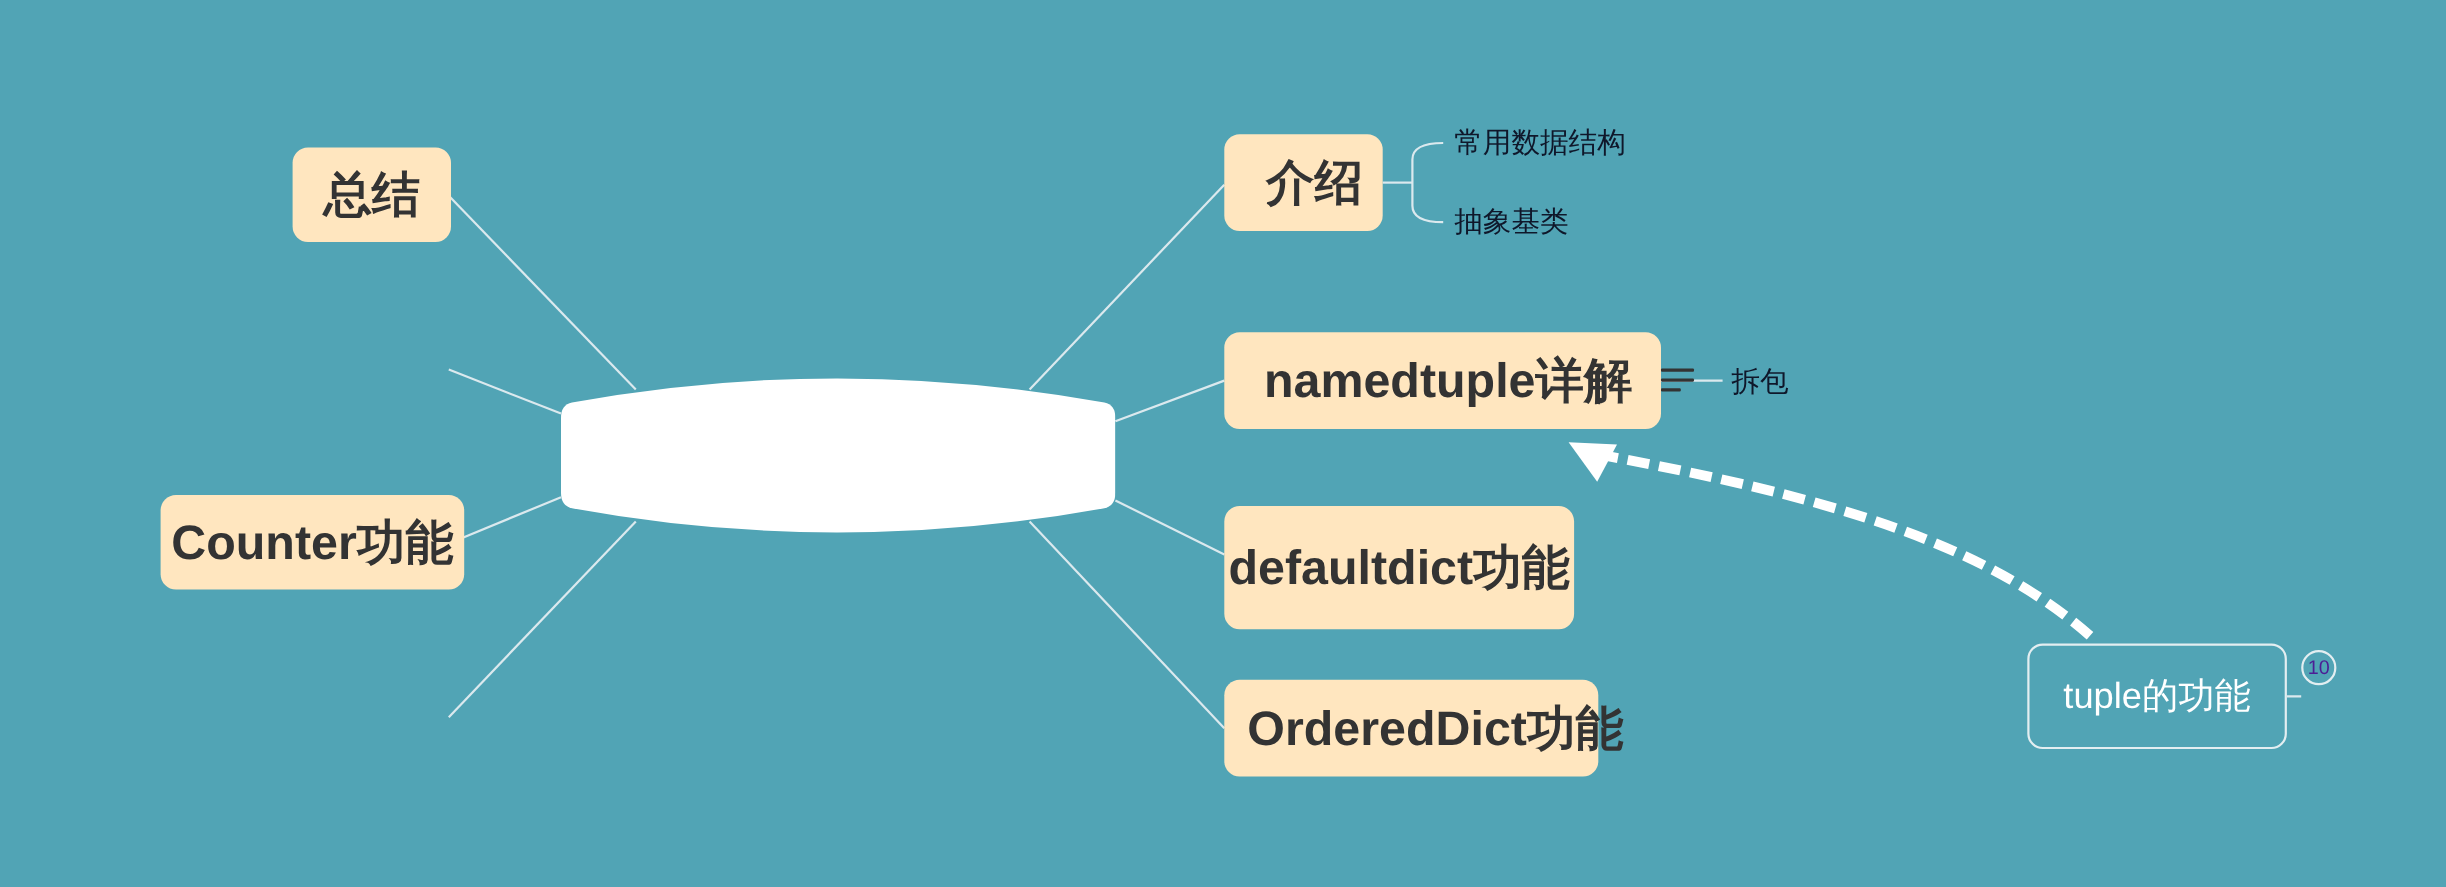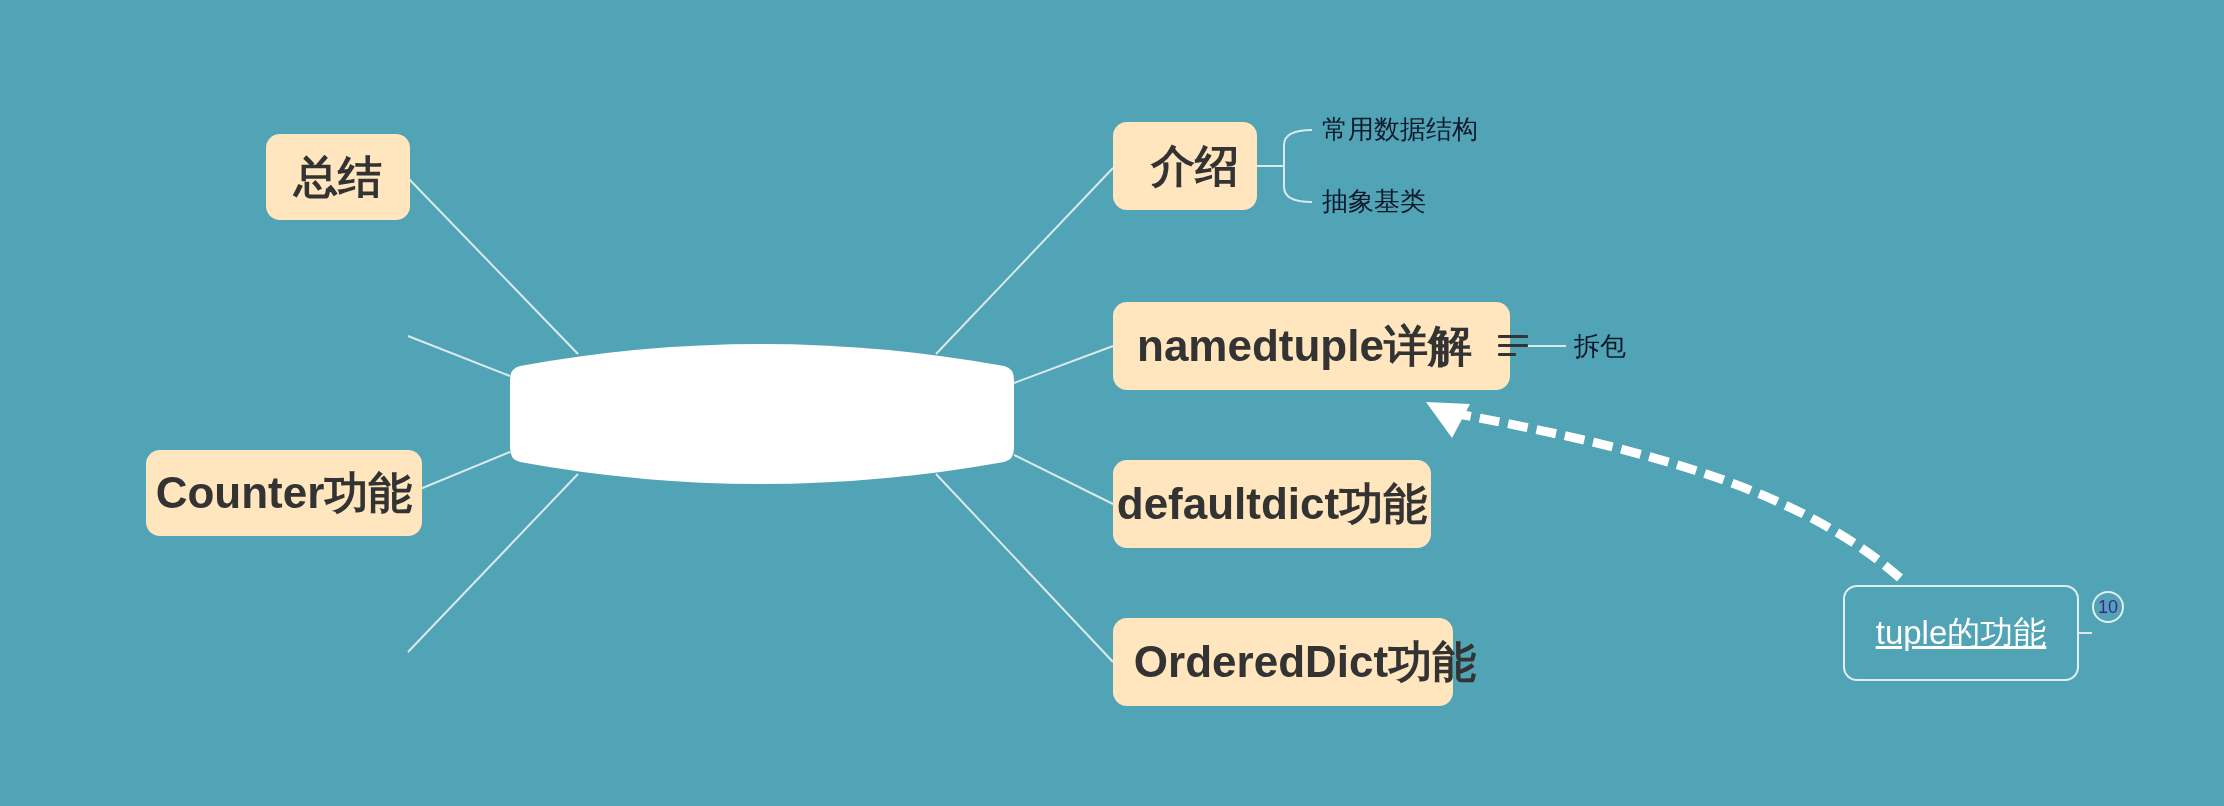--- a/index.html
+++ b/index.html
@@ -32,21 +32,20 @@
     .central span { position: relative; z-index: 1; }
     .sub-label {
       position: absolute; color: #0f172a; font-size: 26px; white-space: nowrap;
       cursor: pointer;
     }
     .floating {
       position: absolute; left: 1843px; top: 585px; width: 236px; height: 96px;
       border: 2px solid #e3eef1; border-radius: 14px; box-sizing: border-box;
       color: #ffffff; font-size: 33px; display: flex; align-items: center; justify-content: center;
       cursor: pointer;
-      text-decoration: underline;
     }
     .badge {
       position: absolute; left: 2092px; top: 591px; width: 32px; height: 32px;
       border: 2px solid #e3eef1; border-radius: 50%; box-sizing: border-box;
       color: #4c1d95; font-size: 18px; display: flex; align-items: center; justify-content: center;
       cursor: pointer;
     }
     .notes-icon { display: inline-block; margin-left: 26px; width: 30px; height: 22px; position: relative; }
     .notes-icon i { position: absolute; left: 0; height: 3px; background: #333; border-radius: 1px; }
   </style>
@@ -89,29 +88,29 @@
   <div class="node" style="left:266px;top:134px;width:144px;height:86px;">
     <span>总结</span>
   </div>
   <div class="node" style="left:134px;top:450px;width:276px;height:86px;margin-left:12px;">
     <span>Counter功能</span>
   </div>
 
   <div class="node" style="left:1113px;top:122px;width:144px;height:88px;padding-left:20px;">
     <span>介绍</span>
   </div>
-  <div class="node" style="left:1113px;top:302px;width:397px;height:88px;justify-content:flex-start;padding-left:24px;">
+  <div class="node" style="left:1113px;top:302px;width:397px;height:88px;justify-content:flex-start;padding-left:36px;">
     <span>namedtuple详解</span>
     <span class="notes-icon">
       <i style="top:0;width:30px;"></i>
       <i style="top:9px;width:30px;"></i>
       <i style="top:18px;width:18px;"></i>
     </span>
   </div>
-  <div class="node" style="left:1113px;top:460px;width:318px;height:88px;">
+  <div class="node" style="left:1113px;top:460px;width:318px;height:112px;">
     <span>defaultdict功能</span>
   </div>
   <div class="node" style="left:1113px;top:618px;width:340px;height:88px;padding-left:44px;">
     <span>OrderedDict功能</span>
   </div>
 
   <div class="sub-label" style="left:1322px;top:112px;">常用数据结构</div>
   <div class="sub-label" style="left:1322px;top:184px;">抽象基类</div>
   <div class="sub-label" style="left:1574px;top:329px;">拆包</div>
 

